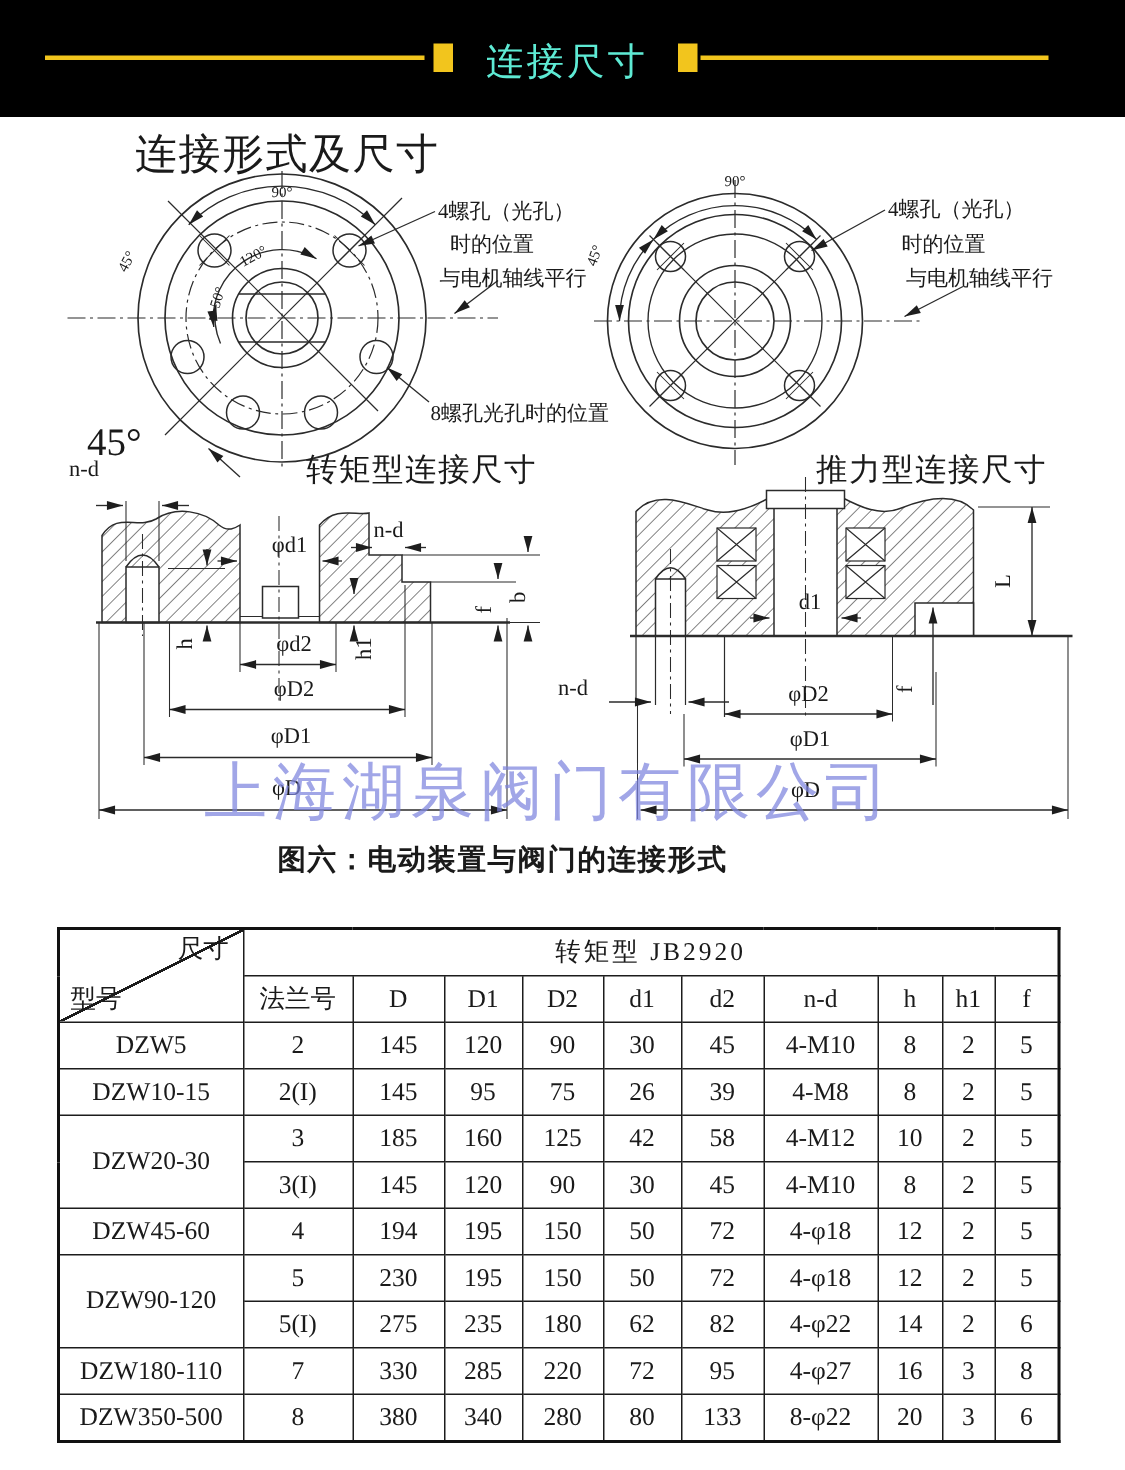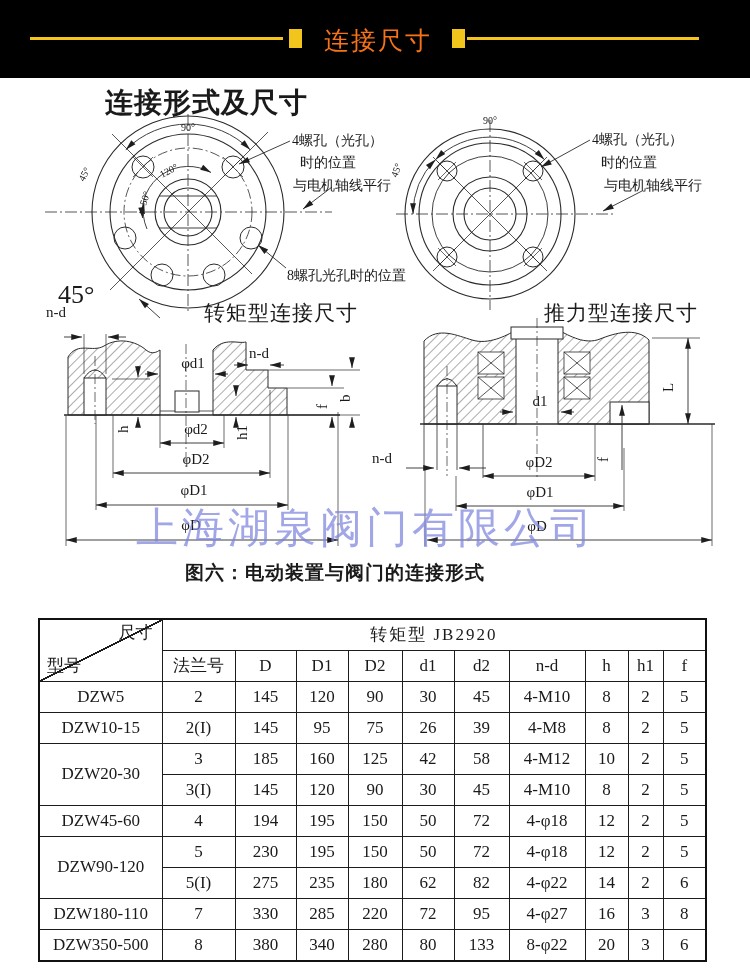--- a/index.html
+++ b/index.html
@@ -11,26 +11,26 @@
   
   .banner{position:absolute;left:0;top:0;width:750px;height:78px;background:#000;}
   .banner .rule{position:absolute;height:3px;background:#f2c51d;top:37px;}
   .banner .rule.l{left:30px;width:253px;}
   .banner .rule.r{left:467px;width:232px;}
   .banner .sq{position:absolute;width:13px;height:19px;background:#f2c51d;top:29px;}
   .banner .sq.l{left:289px;}
   .banner .sq.r{left:452px;}
   .banner .ttl{
     position:absolute;left:318px;top:24px;width:120px;text-align:center;
-    color:#f97316;font-size:25px;letter-spacing:2px;font-family:"Liberation Sans",sans-serif;
+    color:#5eead4;font-size:25px;letter-spacing:2px;font-family:"Liberation Sans",sans-serif;
   }
   
   .sec-title{
-    position:absolute;left:90px;top:84px;font-size:28px;font-weight:bold;
-    letter-spacing:1px;z-index:3;margin-left:15px;
+    position:absolute;left:90px;top:84px;font-size:28px;font-weight:normal;
+    letter-spacing:1px;z-index:3;
   }
   
   svg.draw{position:absolute;left:0;top:78px;width:750px;height:507px;z-index:1;}
   svg.draw text{fill:#1a1a1a;}
   .cjk{font-size:14px;}
   .dim{font-size:15px;}
   .dimS{font-size:10px;}
   .viewcap{font-size:21px;letter-spacing:1px;}
   
   .watermark{

